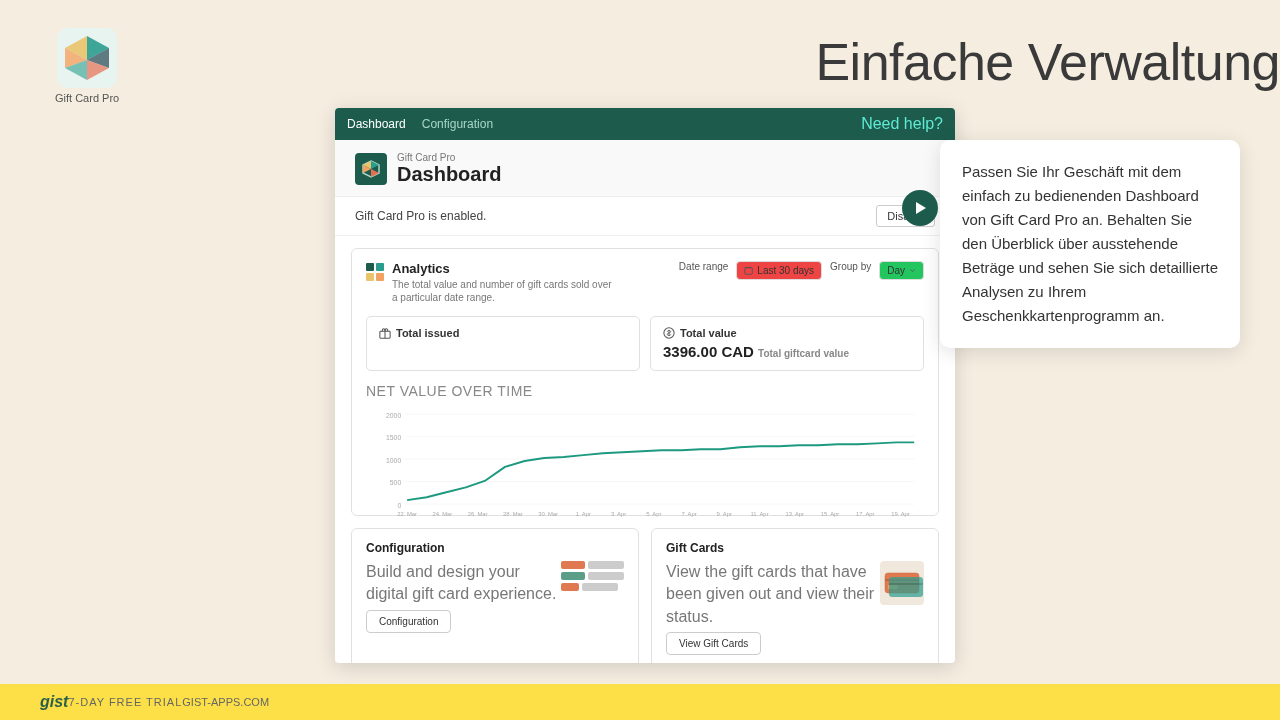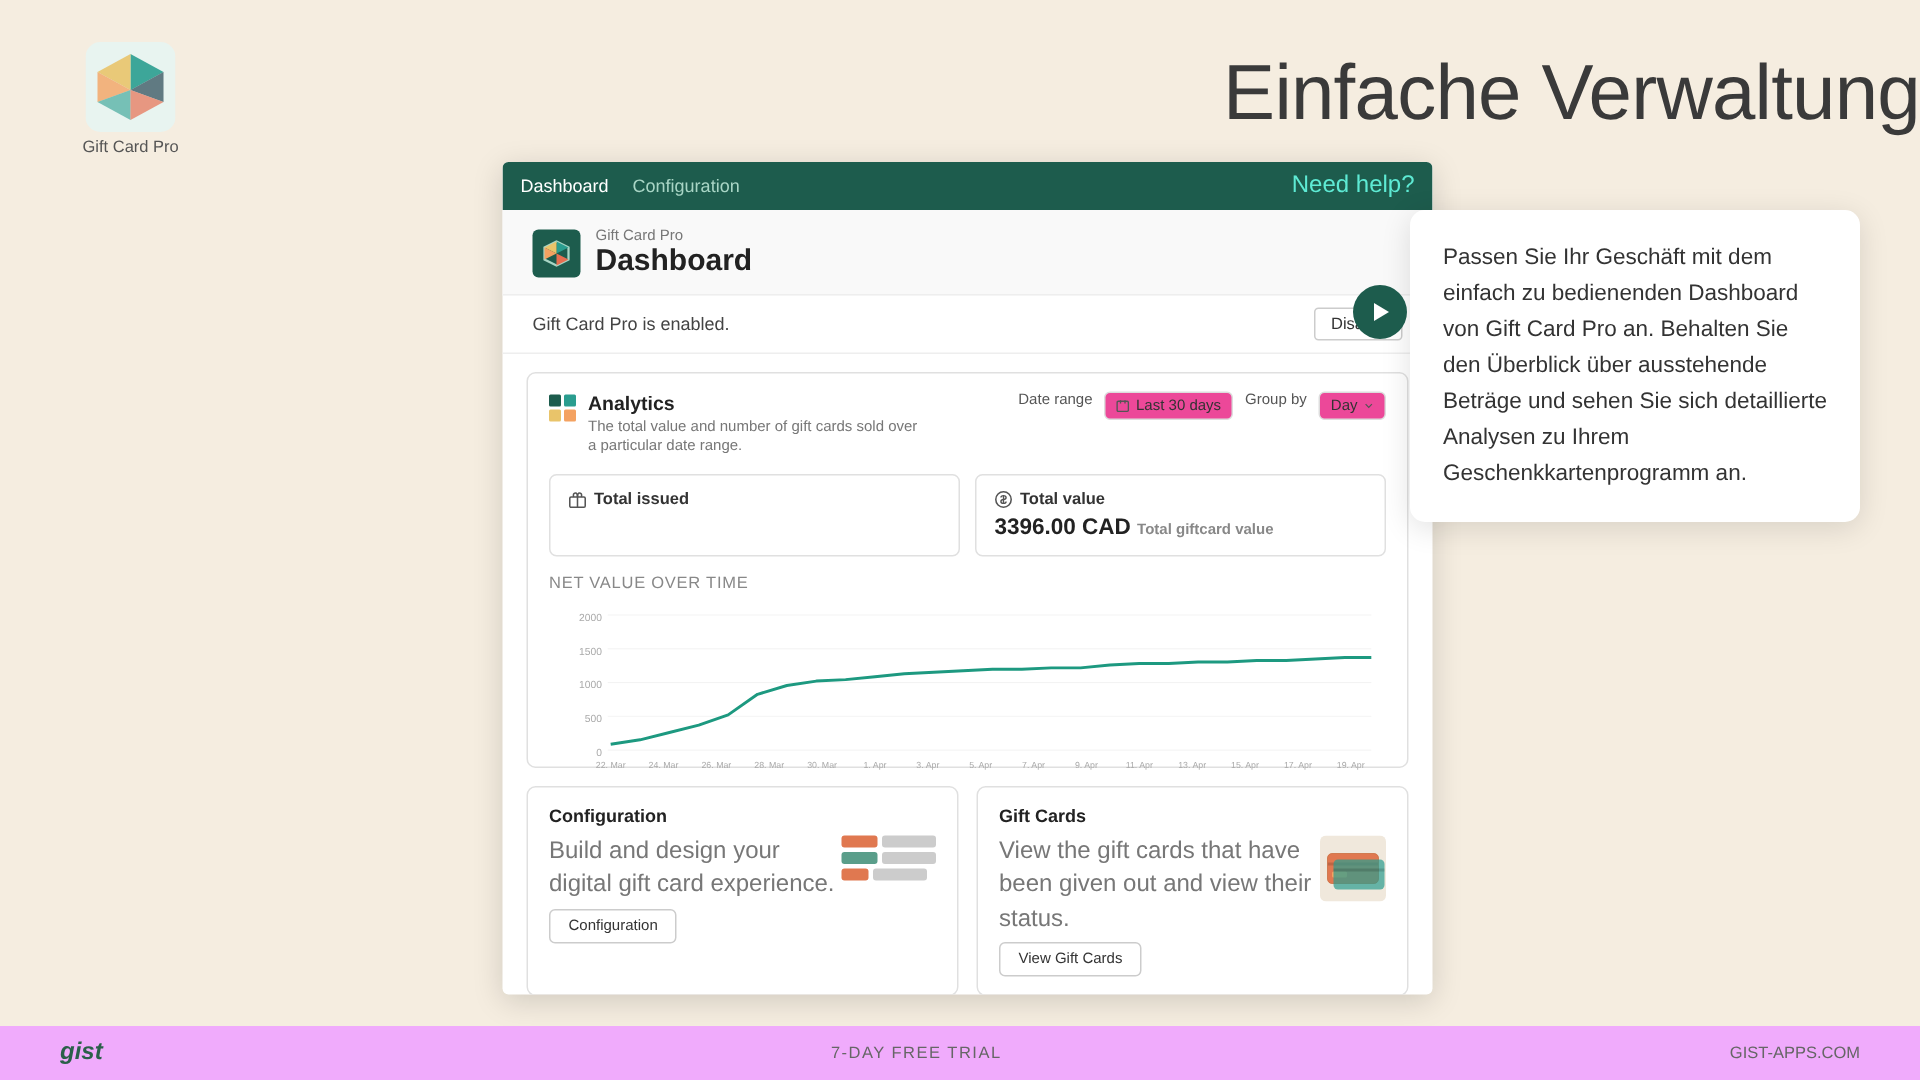--- a/index.html
+++ b/index.html
@@ -194,33 +194,33 @@
       font-size: 10px;
       color: #555;
     }
     .date-range-btn {
       display: flex;
       align-items: center;
       gap: 4px;
       border: 1px solid #ddd;
       border-radius: 4px;
       padding: 3px 7px;
-      background: #ec4899;
+      background: #ef4444;
       font-size: 10px;
       cursor: pointer;
       color: #333;
     }
     .group-by-btn {
       display: flex;
       align-items: center;
       gap: 4px;
       border: 1px solid #ddd;
       border-radius: 4px;
       padding: 3px 7px;
-      background: #ec4899;
+      background: #22c55e;
       font-size: 10px;
       cursor: pointer;
       color: #333;
     }
 
     
     .stats-row {
       display: flex;
       gap: 10px;
       margin-top: 12px;
@@ -248,21 +248,21 @@
     .stat-sub {
       font-size: 10px;
       color: #888;
     }
 
     
     .chart-area {
       margin-top: 12px;
     }
     .chart-label {
-      font-size: 11px;
+      font-size: 14px;
       color: #888;
       text-transform: uppercase;
       letter-spacing: 0.5px;
       margin-bottom: 4px;
     }
     .chart-svg-container {
       width: 100%;
       height: 100px;
     }
 
@@ -365,24 +365,24 @@
       height: 18px;
     }
 
     
     .footer {
       position: absolute;
       bottom: 0;
       left: 0;
       right: 0;
       height: 36px;
-      background: #f0abfc;
-      display: flex;
-      align-items: center;
-      justify-content: space-between;
+      background: #fde047;
+      display: flex;
+      align-items: center;
+      justify-content: flex-start;
       padding: 0 40px;
     }
     .footer-logo {
       font-size: 16px;
       font-weight: 700;
       color: #2a6049;
       font-style: italic;
     }
     .footer-trial {
       font-size: 11px;

